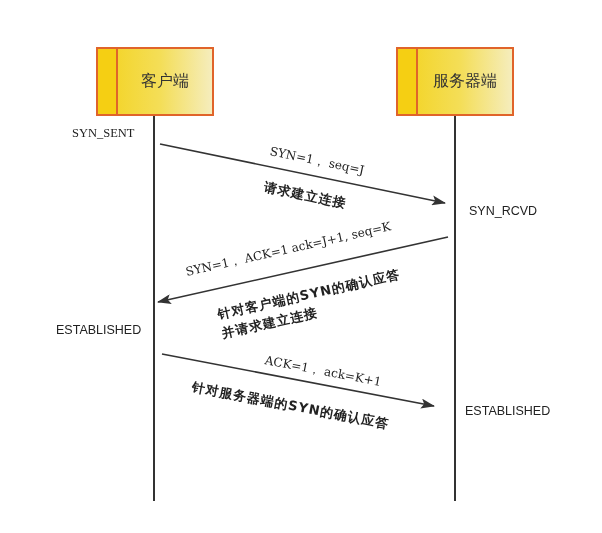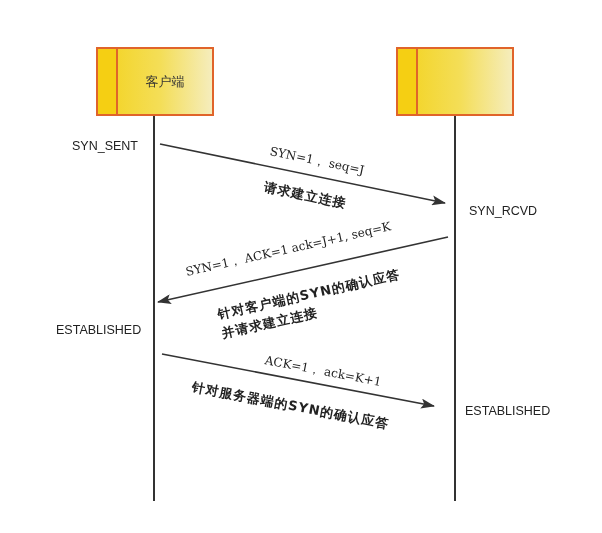--- a/index.html
+++ b/index.html
@@ -10,21 +10,21 @@
     border: 2px solid #e0642a;
     background: linear-gradient(to right, #f3d21c 0%, #f4de58 55%, #f5edbd 100%);
   }
   .actor .stripe {
     position: absolute; left: 0; top: 0; bottom: 0; width: 18px;
     background: #f5cf13; border-right: 2px solid #e0642a;
   }
   .actor .label {
     position: absolute; left: 20px; right: 0; top: 0; bottom: 0;
     display: flex; align-items: center; justify-content: center;
-    font-size: 13px; color: #333;
+    font-size: 16px; color: #333;
   }
   .lifeline { position: absolute; width: 2px; background: #333; }
   .state {
     position: absolute; font-family: "Liberation Sans", sans-serif;
     font-size: 12.5px; color: #222; white-space: nowrap;
   }
   .msg {
     position: absolute; white-space: nowrap; color: #222;
     transform-origin: left center;
   }
@@ -34,26 +34,27 @@
 </style>
 </head>
 <body>
 
 <div class="actor" style="left:96px; top:47px;">
   <div class="stripe"></div>
   <div class="label">客户端</div>
 </div>
 <div class="actor" style="left:396px; top:47px;">
   <div class="stripe"></div>
+  <div class="label">服务器端</div>
 </div>
 
 <div class="lifeline" style="left:153px; top:116px; height:385px;"></div>
 <div class="lifeline" style="left:454px; top:116px; height:385px;"></div>
 
-<div class="state" style="left:72px; top:139px;">SYN_SENT</div>
+<div class="state" style="left:72px; top:126px;font-family:Liberation Serif, serif;">SYN_SENT</div>
 <div class="state" style="left:469px; top:204px;">SYN_RCVD</div>
 <div class="state" style="left:56px; top:323px;">ESTABLISHED</div>
 <div class="state" style="left:465px; top:404px;">ESTABLISHED</div>
 
 <svg class="arrows" width="602" height="533">
   <defs>
     <marker id="ah" markerWidth="14" markerHeight="10" refX="13" refY="5" orient="auto" markerUnits="userSpaceOnUse">
       <path d="M0,0 L14,5 L0,10 L3,5 Z" fill="#333"></path>
     </marker>
   </defs>

